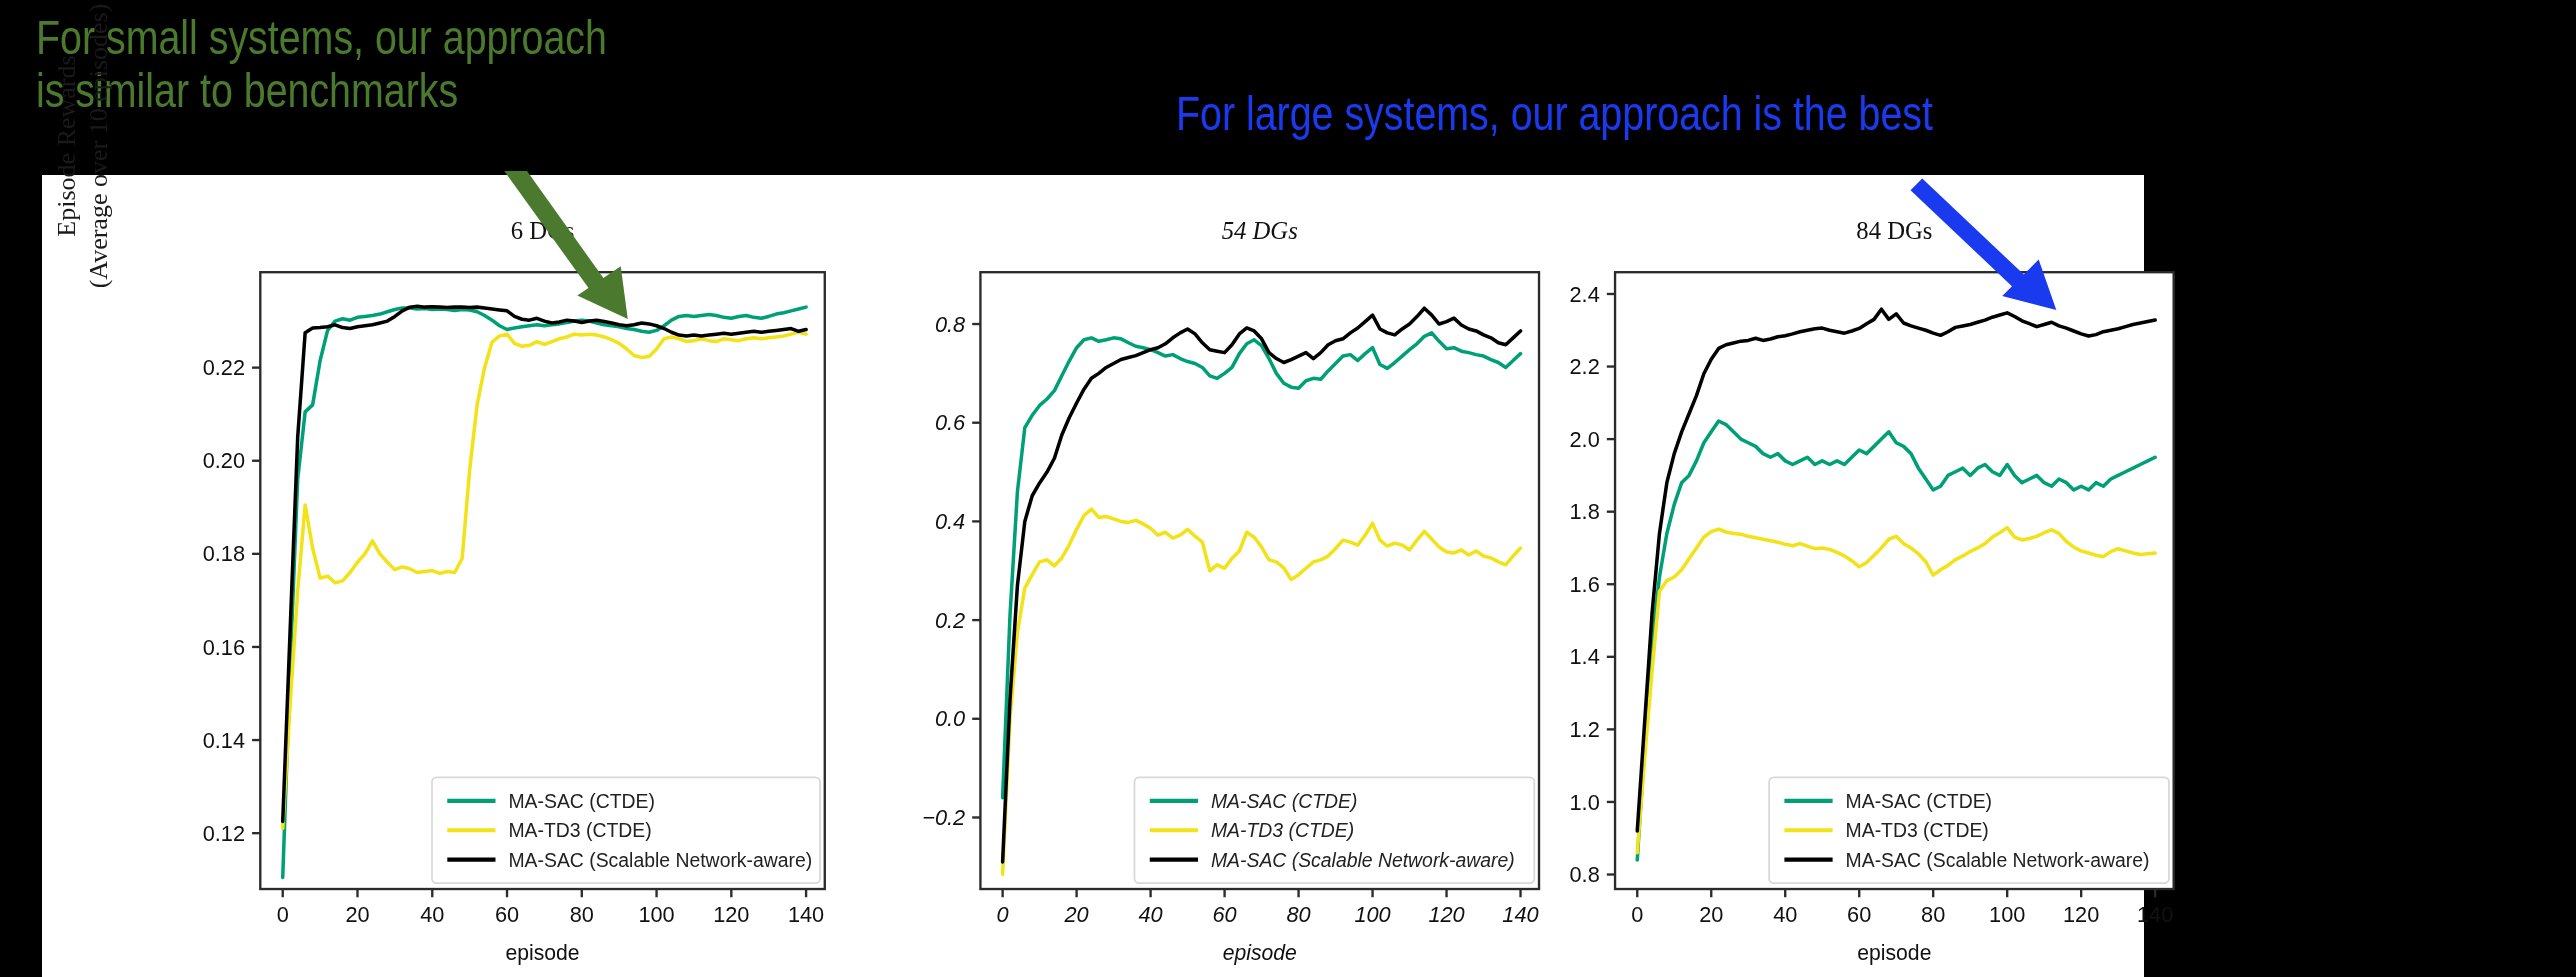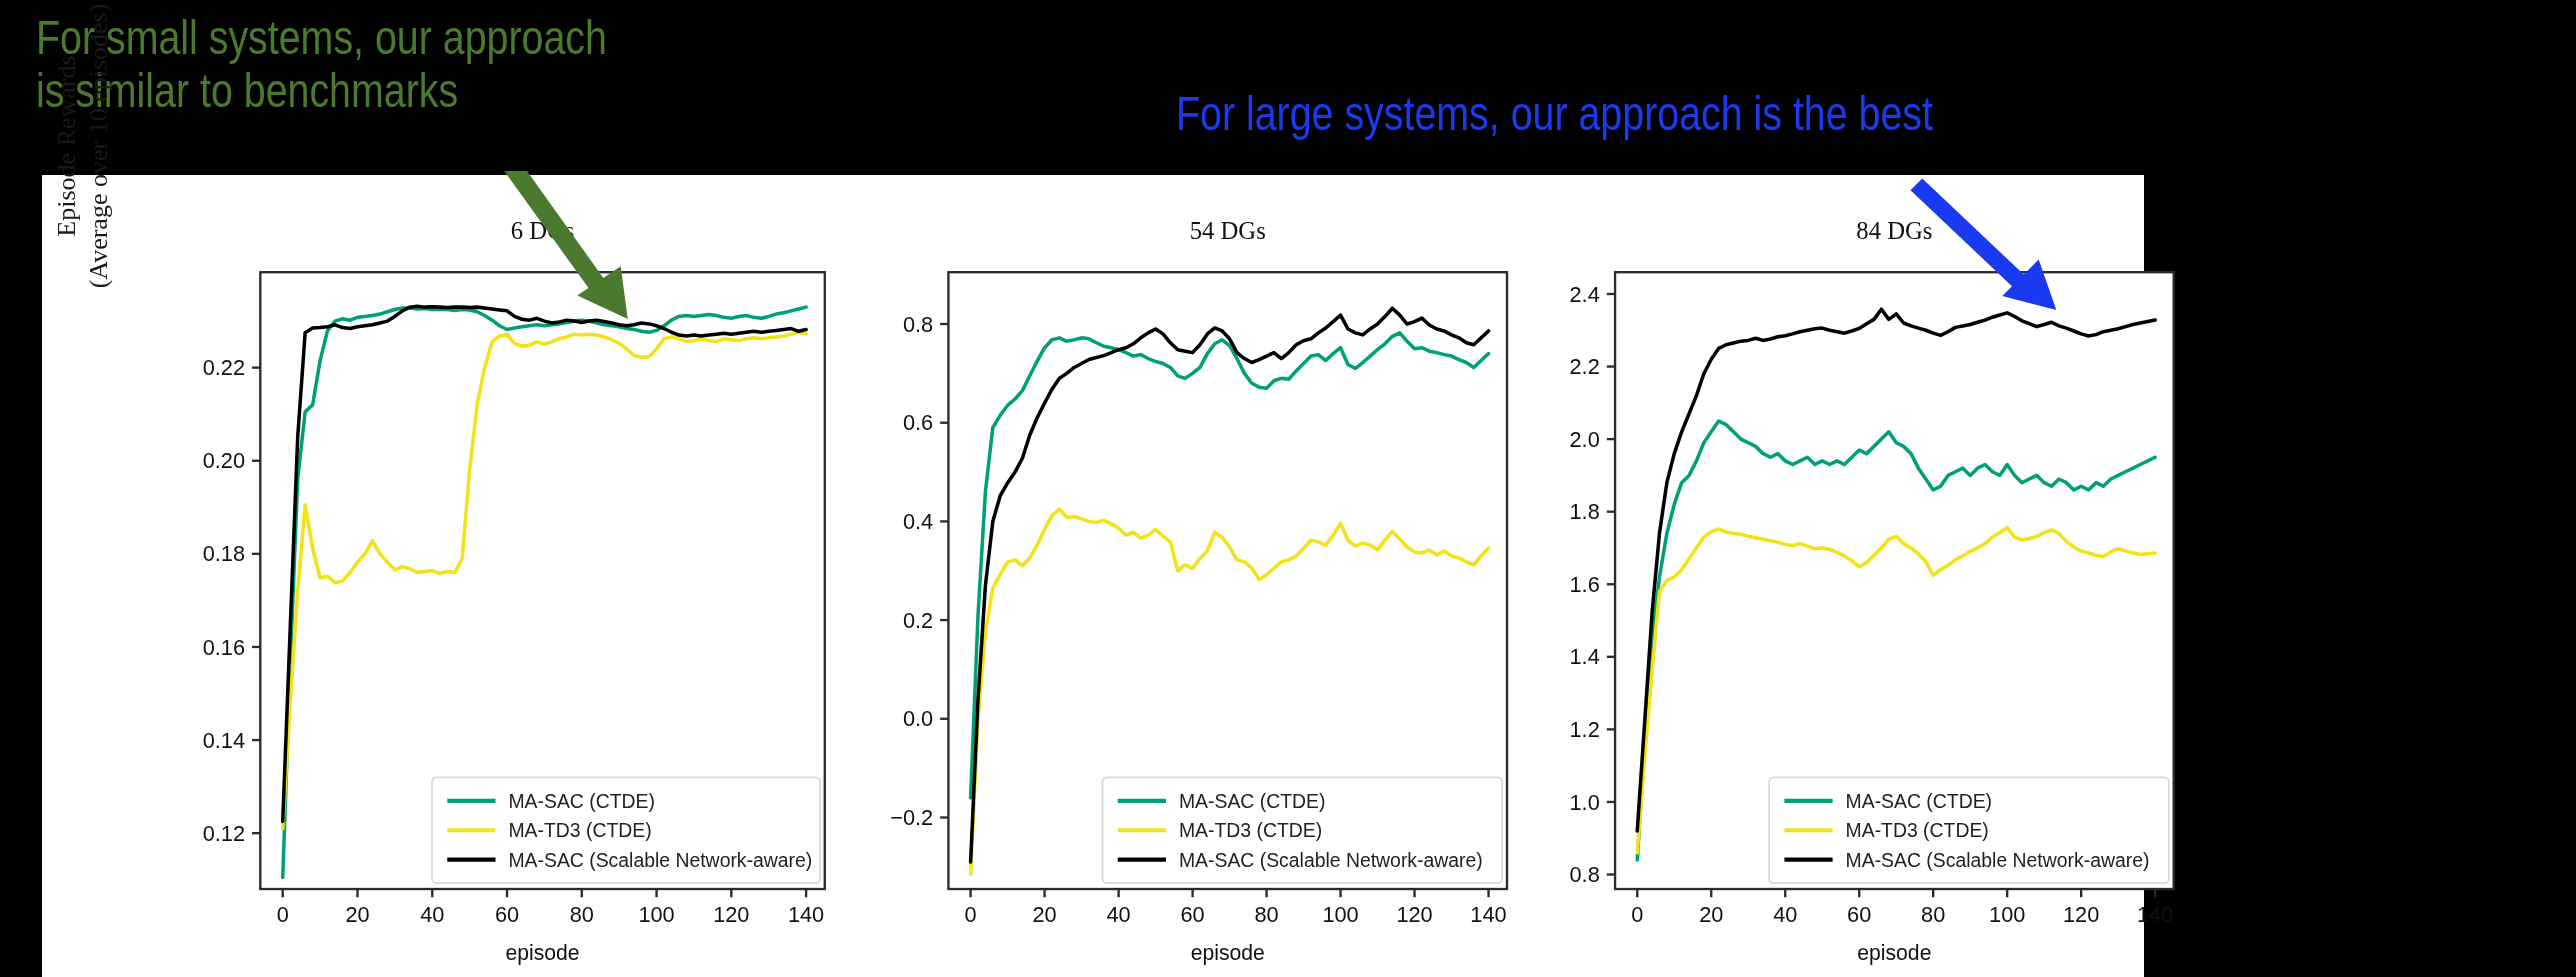--- a/index.html
+++ b/index.html
@@ -63,21 +63,21 @@
     top: 0;
     width: 2102px;
     height: 803px;
   }
   .chart-block {
     position: absolute;
     top: 0;
     height: 803px;
   }
   #chart-block-0 { left: 76px;  width: 735px; }
-  #chart-block-1 { left: 780px; width: 735px; }
+  #chart-block-1 { left: 812px; width: 735px; font-style: italic; }
   #chart-block-2 { left: 1429px; width: 735px; }
 
   .chart-svg { display: block; }
 
   
   #ylabel-wrap {
     position: absolute;
     left: -5.9px;
     top: 159px;
     width: 376px;

